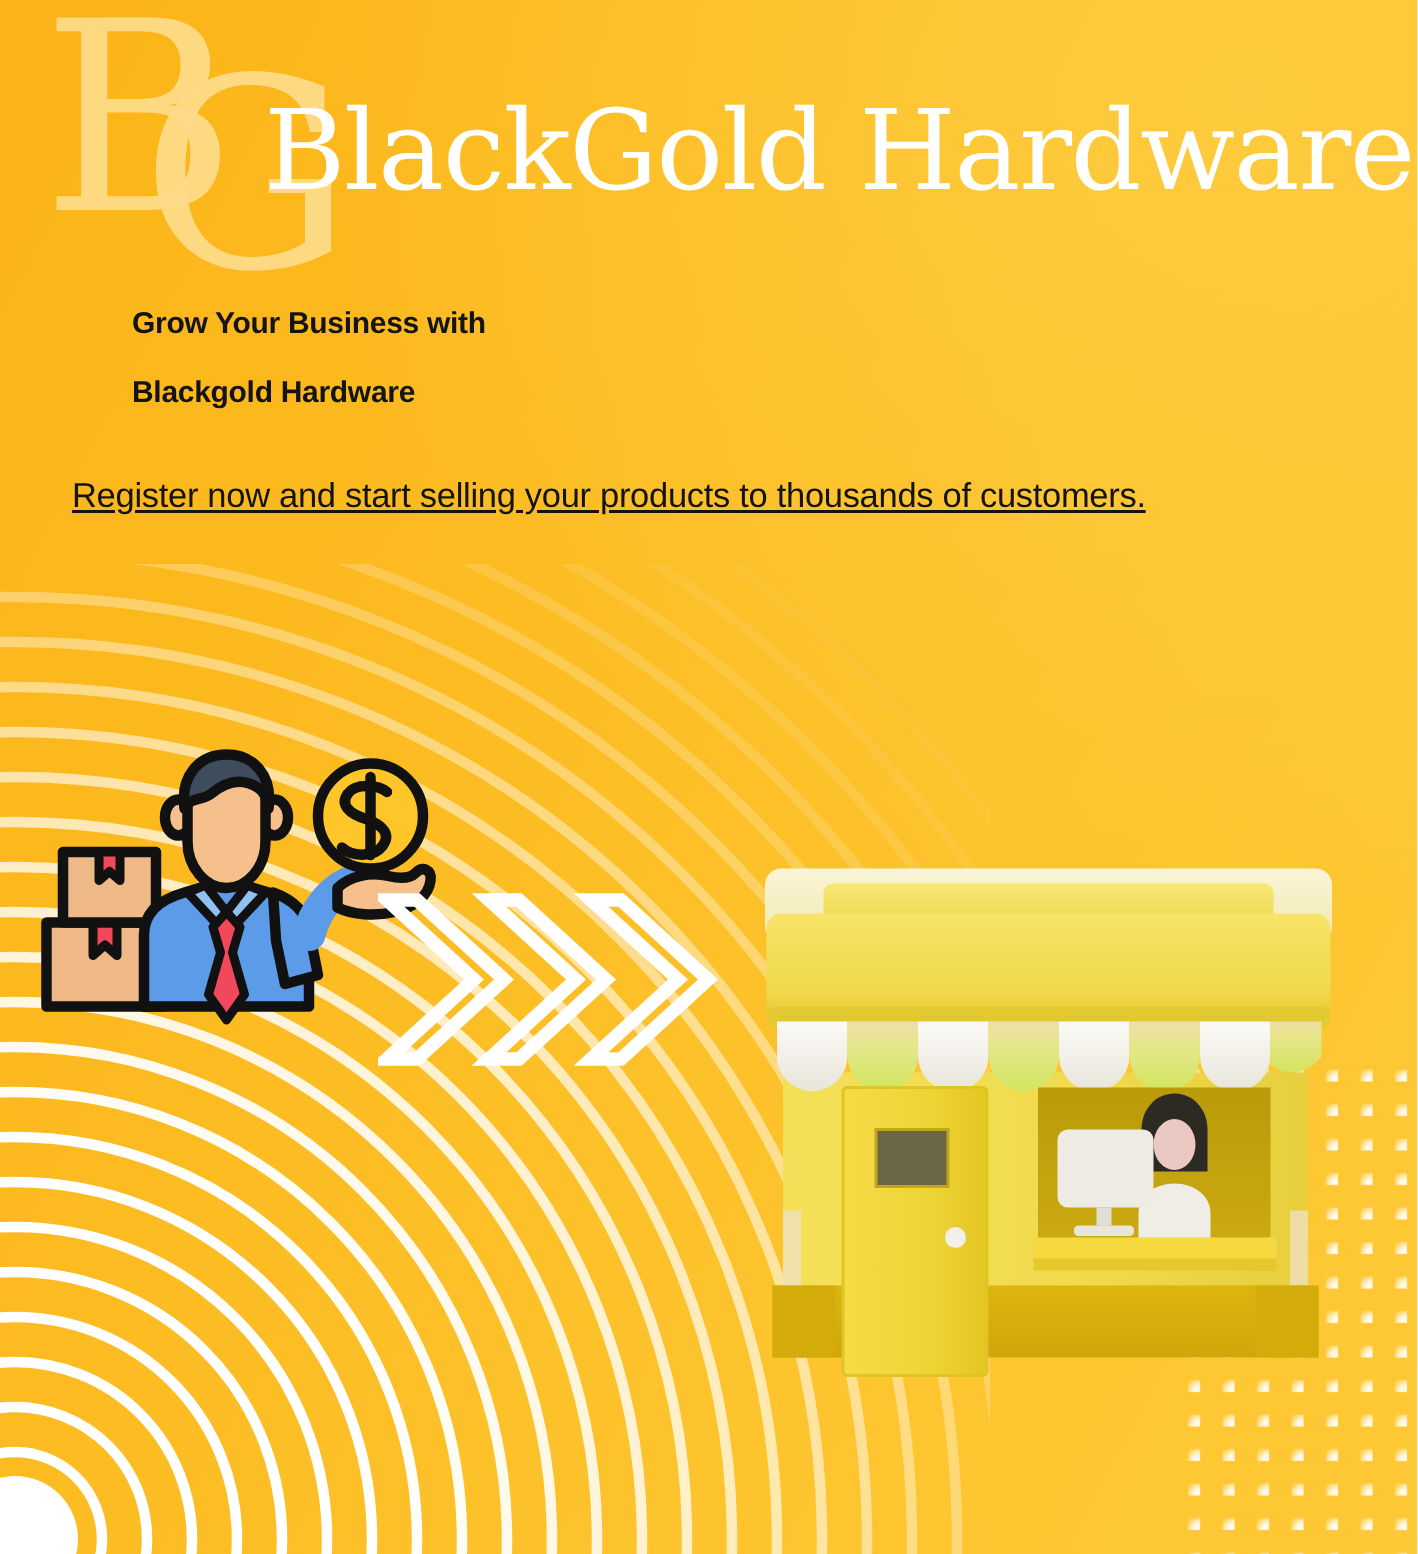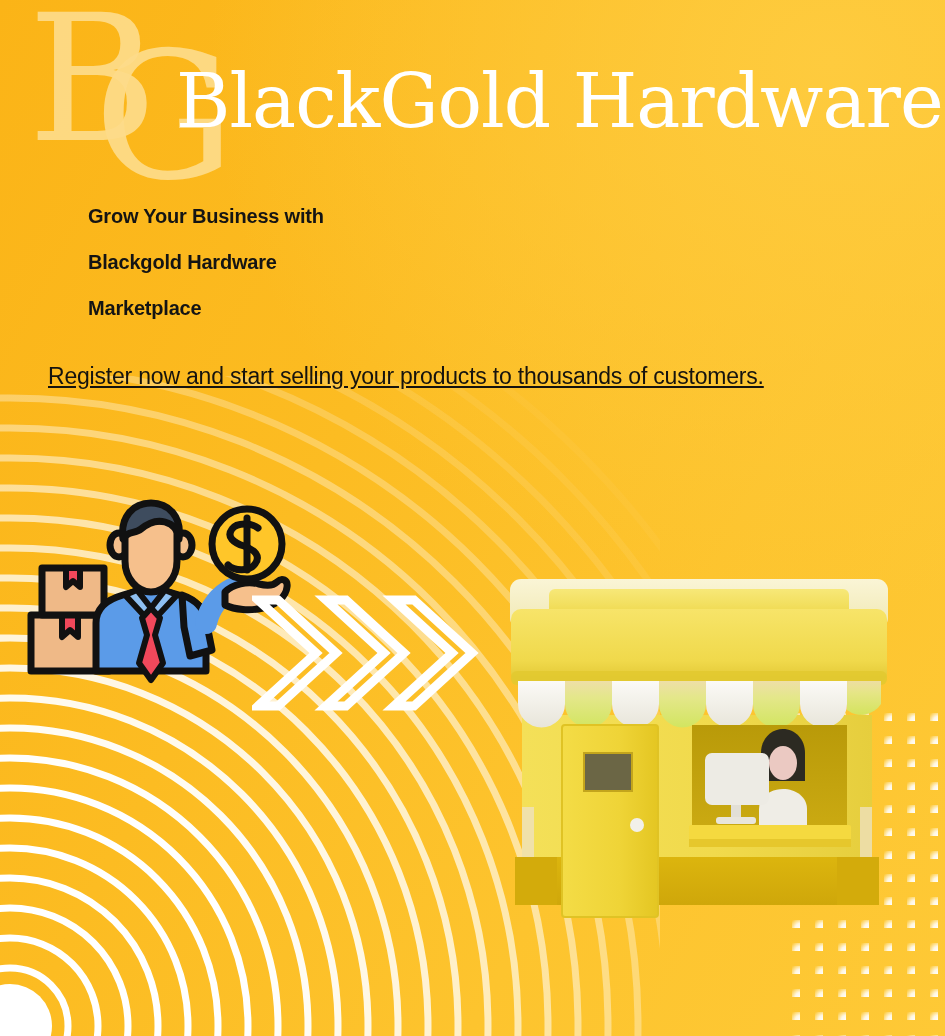--- a/index.html
+++ b/index.html
@@ -198,21 +198,20 @@
       <span class="m-b">B</span>
       <span class="m-g">G</span>
     </div>
     <div class="brand-title">BlackGold Hardware</div>
   </div>
 
   <div class="copy">
     <div class="headline">
       <span class="hl-line">Grow Your Business with</span>
       <span class="hl-line">Blackgold Hardware</span>
-      <span class="hl-line">Marketplace</span>
     </div>
     <div class="subhead">Register now and start selling your products to thousands of customers.</div>
   </div>
 
   <div class="salesman">
     <svg viewBox="0 0 270 205" xmlns="http://www.w3.org/2000/svg" aria-hidden="true">
       <g stroke="#111111" stroke-width="7" stroke-linejoin="round" stroke-linecap="round">
 
         <rect x="7" y="123" width="78" height="56" fill="#EFB987"></rect>
 

